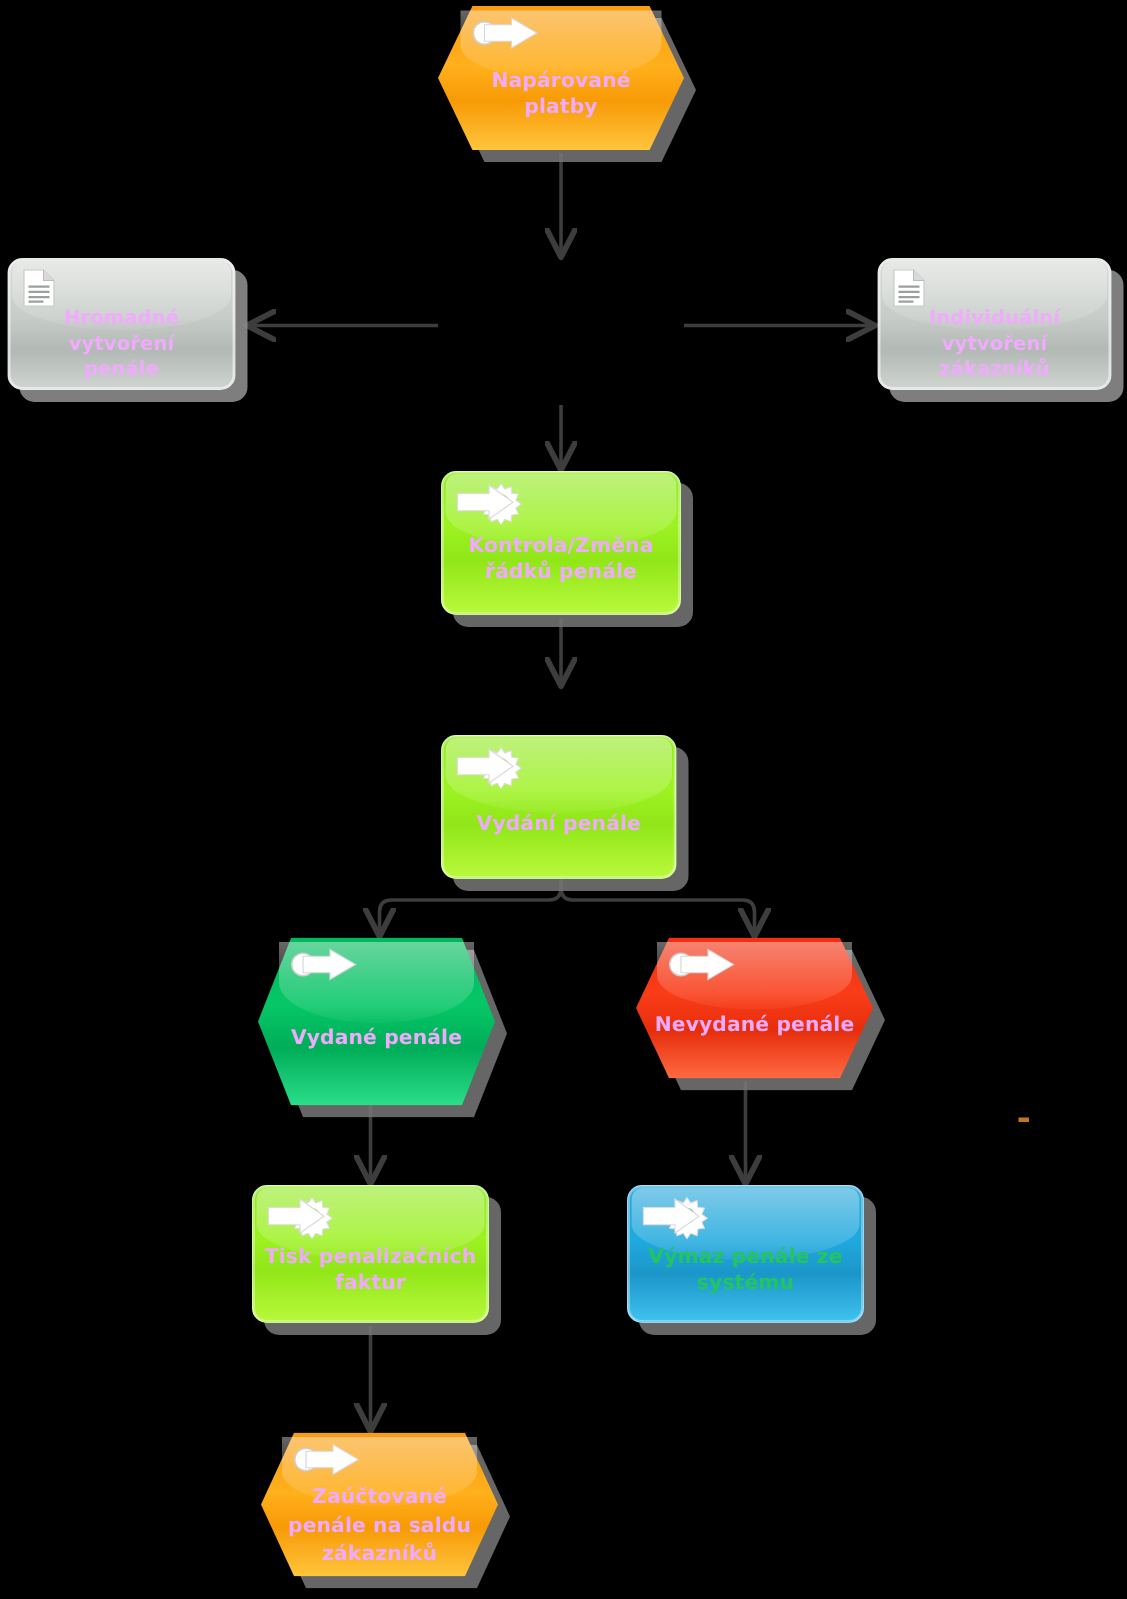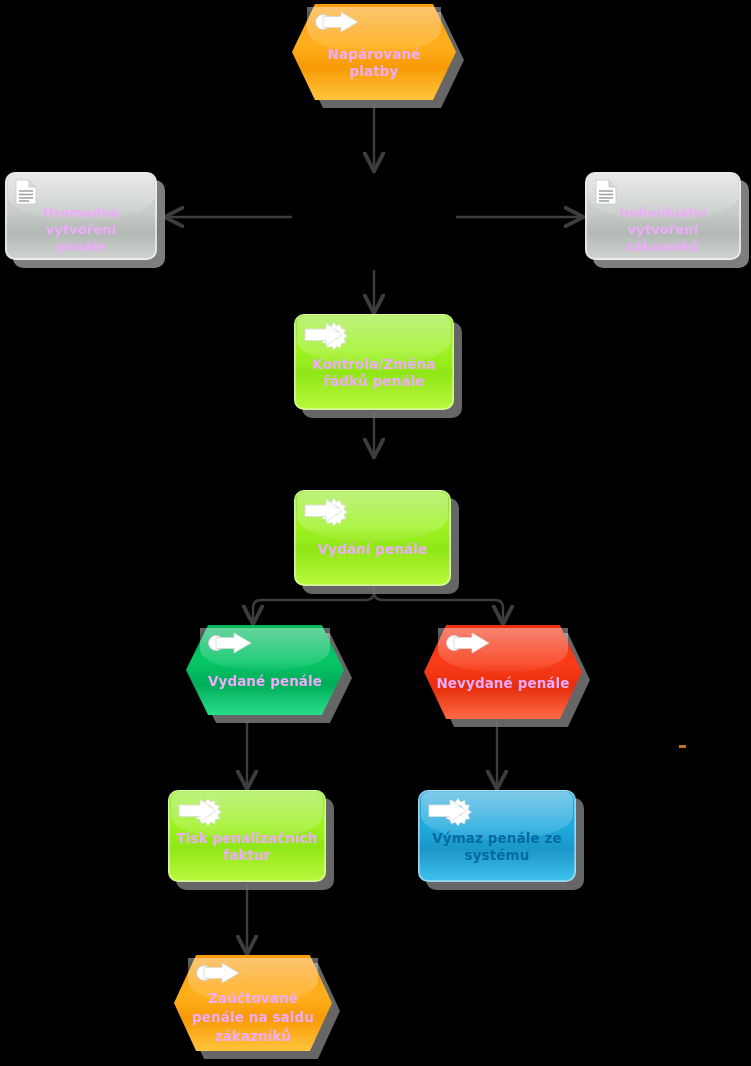--- a/index.html
+++ b/index.html
@@ -70,21 +70,21 @@
   }
 
   .green-task .body {
     background: linear-gradient(to bottom, #8ee81c 0%, #9ef222 38%, #90e617 62%, #b9f93c 100%);
     box-shadow: inset 0 0 0 1px rgba(255,255,255,.35);
   }
   .blue-task .body {
     background: linear-gradient(to bottom, #1fa4d8 0%, #1fa9de 40%, #1b96c9 65%, #3fc2ee 100%);
     box-shadow: inset 0 0 0 1px rgba(255,255,255,.35);
   }
-  .blue-task .label { color: #0369a1; }
+  .blue-task .label { color: #22c55e; }
   .gray-task .body {
     background: linear-gradient(to bottom, #d6dad6 0%, #c7ccc8 45%, #b2b8b4 70%, #cfd4d1 100%);
     box-shadow: inset 0 0 0 1px rgba(255,255,255,.55);
   }
   .gray-task .shadow { background: rgba(140,140,140,0.9); }
 
   
   .hex .shadow, .hex .body {
     clip-path: polygon(14% 0%, 86% 0%, 100% 50%, 86% 100%, 14% 100%, 0% 50%);
     border-radius: 0;
@@ -242,21 +242,21 @@
         <g fill="#fff" stroke="#dcdcdc" stroke-width="0.7">
           <path d="M30,2.4 l2.5,3.6 l4.2,-1.6 l0.5,4.4 l4.4,0.6 l-1.7,4.1 l3.6,2.6 l-3.6,2.6 l1.7,4.1 l-4.4,0.6 l-0.5,4.4 l-4.2,-1.6 l-2.5,3.6 l-2.5,-3.6 l-4.2,1.6 l-0.5,-4.4 l-4.4,-0.6 l1.7,-4.1 l-3.6,-2.6 l3.6,-2.6 l-1.7,-4.1 l4.4,-0.6 l0.5,-4.4 l4.2,1.6 Z"></path>
         </g>
         <circle cx="30" cy="14.5" r="5.2" fill="#9ef222"></circle>
         <path d="M1,9 L22,9 L22,3.5 L38,14.8 L22,26 L22,20.5 L1,20.5 Z" fill="#fff" stroke="#dcdcdc" stroke-width="0.8"></path>
       </svg>
     </span>
     <div class="label nudge-down">Vydání penále</div>
   </div>
 
-  <div class="node hex hex-green" style="left:186px; top:625px; width:158px; height:90px;">
+  <div class="node hex hex-green" style="left:172px; top:625px; width:158px; height:112px;">
     <div class="shadow"></div>
     <div class="body"></div>
     <div class="gloss"></div>
     <span class="icon icon-hex">
       <svg width="46" height="22" viewBox="0 0 46 22">
         <circle cx="8" cy="11" r="7.5" fill="#fff" stroke="#cfcfcf" stroke-width="1"></circle>
         <path d="M8,5.5 L26,5.5 L26,1 L43,11 L26,21 L26,16.5 L8,16.5 Z" fill="#fff" stroke="#d8d8d8" stroke-width="0.8"></path>
       </svg>
     </span>
     <div class="label nudge-down">Vydané penále</div>

